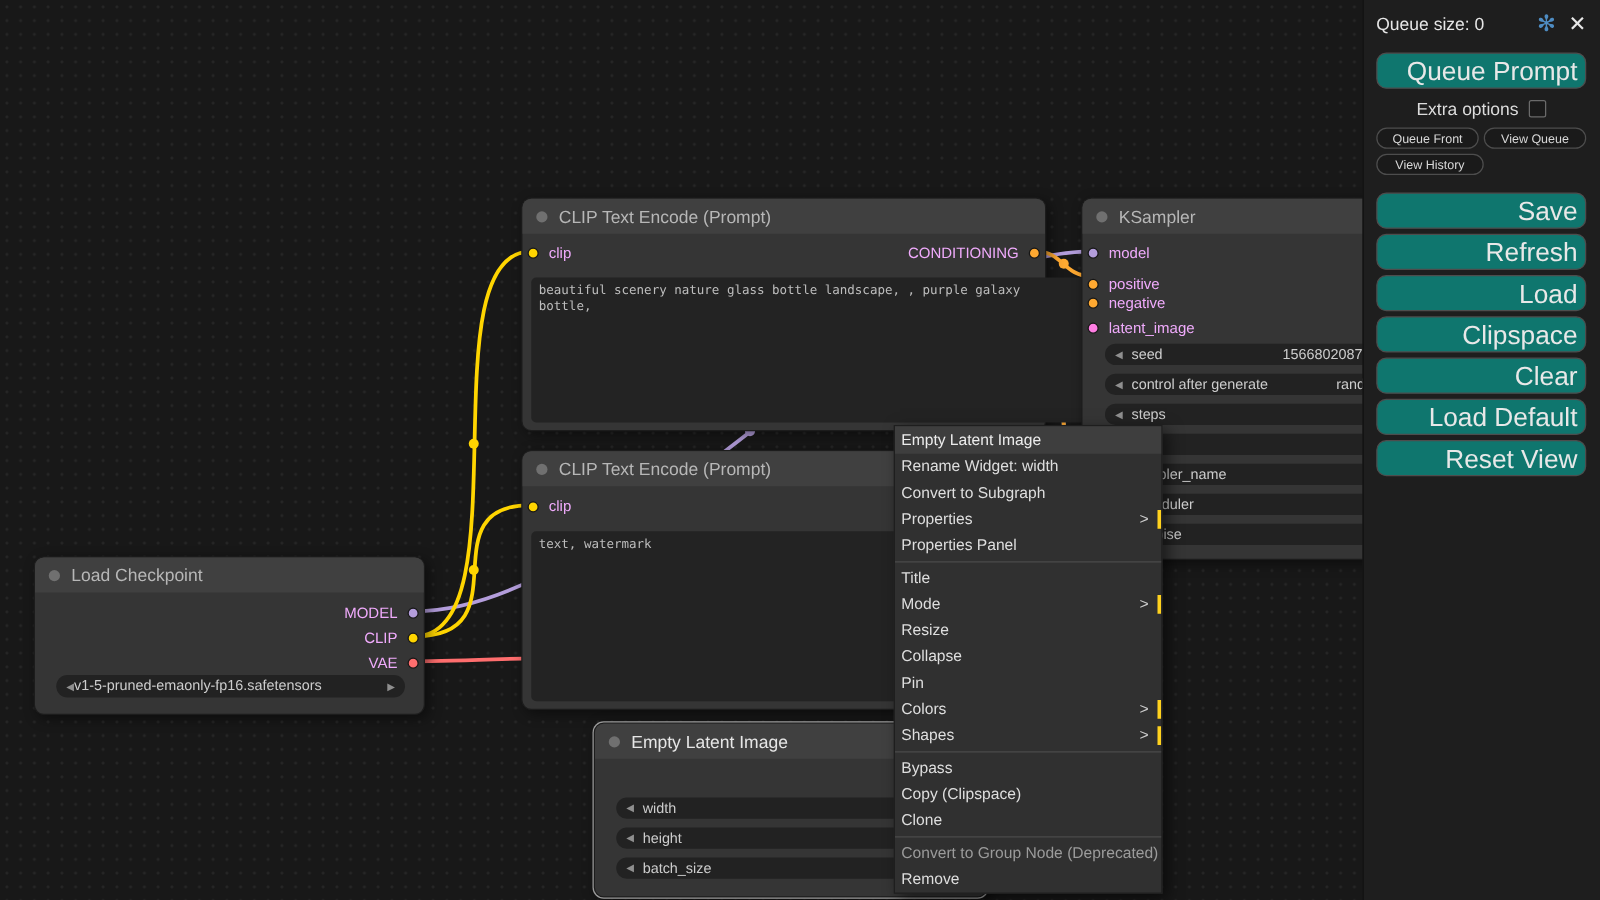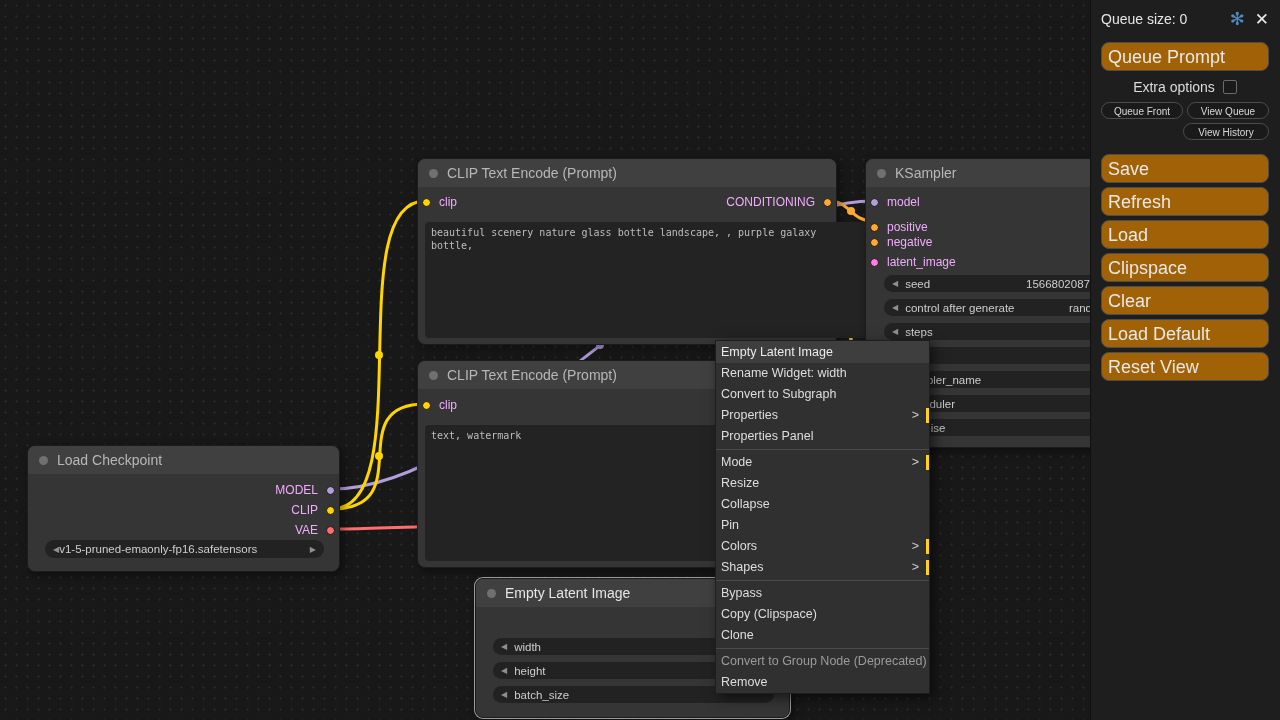--- a/index.html
+++ b/index.html
@@ -56,31 +56,31 @@
   .ybar{position:absolute;right:0;top:3px;width:3px;height:15px;background:#ffd21e;}
   .msep{border-top:1px solid #4a4a4a;margin:2px 0;}
 
   
   .panel{position:absolute;left:1090px;top:0;width:190px;height:720px;background:#1e1e1e;
      border-left:1px solid #101010;z-index:20;box-sizing:border-box;padding:8px 11px 0 10px;color:#e6e6e6;}
   .phead{display:flex;align-items:center;font-size:14px;}
   .phead .spacer{flex:1;}
   .ico-settings{color:#4E8CC2;font-size:18px;margin-right:10px;cursor:pointer;}
   .ico-close{color:#e8e8e8;font-size:17px;cursor:pointer;}
-  .btn{display:block;width:100%;background:#a16207;border:1px solid #4d4d4d;border-radius:8px;
-     color:#e8e8e8;font-size:18px;height:29px;line-height:27px;text-align:left;margin-bottom:4px;
+  .btn{display:block;width:100%;background:#0f766e;border:1px solid #4d4d4d;border-radius:8px;
+     color:#e8e8e8;font-size:21px;height:29px;line-height:27px;text-align:right;margin-bottom:4px;
      box-sizing:border-box;cursor:pointer;font-family:"Liberation Sans",sans-serif;}
   .btn-queue{margin-top:12px;}
   .extra-row{display:flex;align-items:center;justify-content:center;margin-top:8px;font-size:14px;color:#dcdcdc;}
   .checkbox{width:12px;height:12px;background:#1a1a1a;border:1px solid #6a6a6a;border-radius:2px;
      margin-left:8px;display:inline-block;cursor:pointer;}
   .small-row{display:flex;gap:4px;margin-top:7px;}
   .btn-sm{flex:1;background:#1a1a1a;border:1px solid #4d4d4d;border-radius:9px;color:#d8d8d8;
      font-size:10px;height:17px;line-height:15px;text-align:center;box-sizing:border-box;cursor:pointer;}
-  .hist-row{display:flex;justify-content:flex-end;margin-top:4px;margin-bottom:14px;}
+  .hist-row{display:flex;justify-content:flex-start;margin-top:4px;margin-bottom:14px;}
   .hist-row .btn-sm{flex:none;width:86px;}
 </style>
 </head>
 <body>
 
 <div class="canvas"></div>
 
 <svg class="wires" width="1280" height="720" viewBox="0 0 1280 720">
   <path d="M 332 529 C 430 529, 650 512, 845 522" stroke="#FF6E6E" stroke-width="3" fill="none" stroke-linecap="round"></path>
   <path d="M 332 489 C 500 489, 700 201, 873 201" stroke="#B39DDB" stroke-width="3" fill="none" stroke-linecap="round"></path>
@@ -231,20 +231,21 @@
   </div>
   <div class="mi"><span>Rename Widget: width</span></div>
   <div class="mi"><span>Convert to Subgraph</span></div>
   <div class="mi">
     <span>Properties</span>
     <span class="sub">&gt;</span>
     <span class="ybar"></span>
   </div>
   <div class="mi"><span>Properties Panel</span></div>
   <div class="msep"></div>
+  <div class="mi"><span>Title</span></div>
   <div class="mi">
     <span>Mode</span>
     <span class="sub">&gt;</span>
     <span class="ybar"></span>
   </div>
   <div class="mi"><span>Resize</span></div>
   <div class="mi"><span>Collapse</span></div>
   <div class="mi"><span>Pin</span></div>
   <div class="mi">
     <span>Colors</span>

